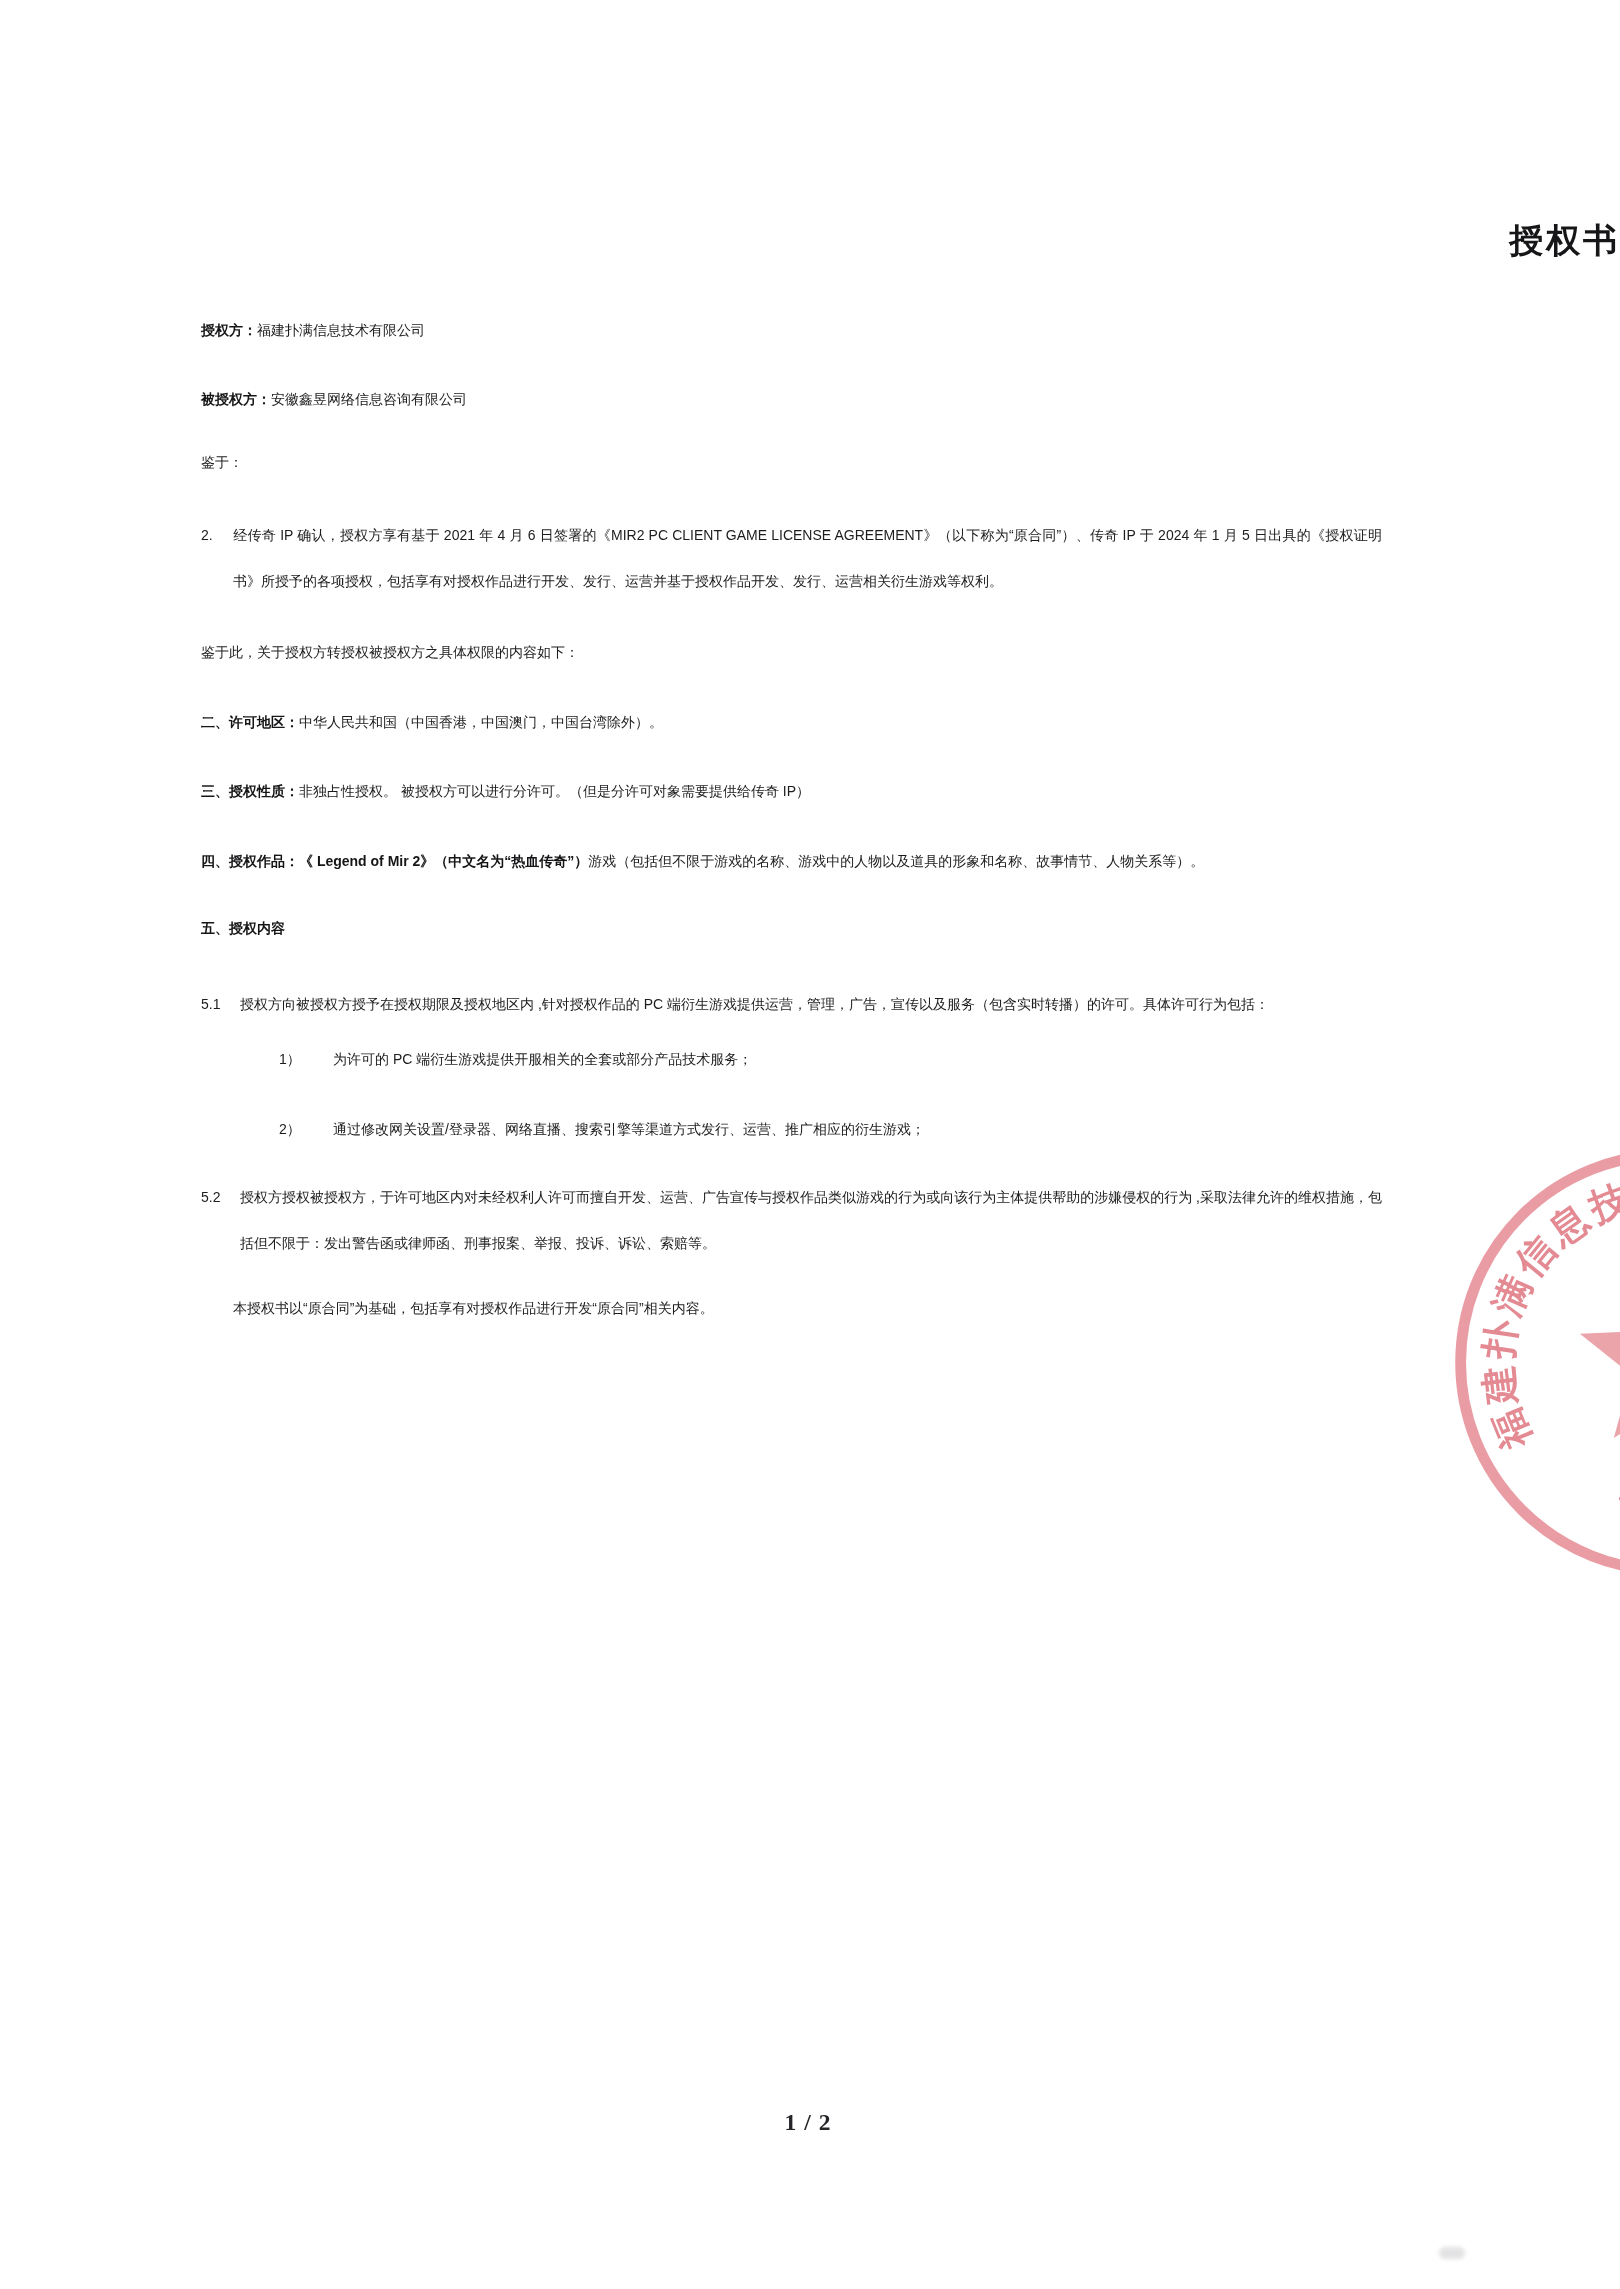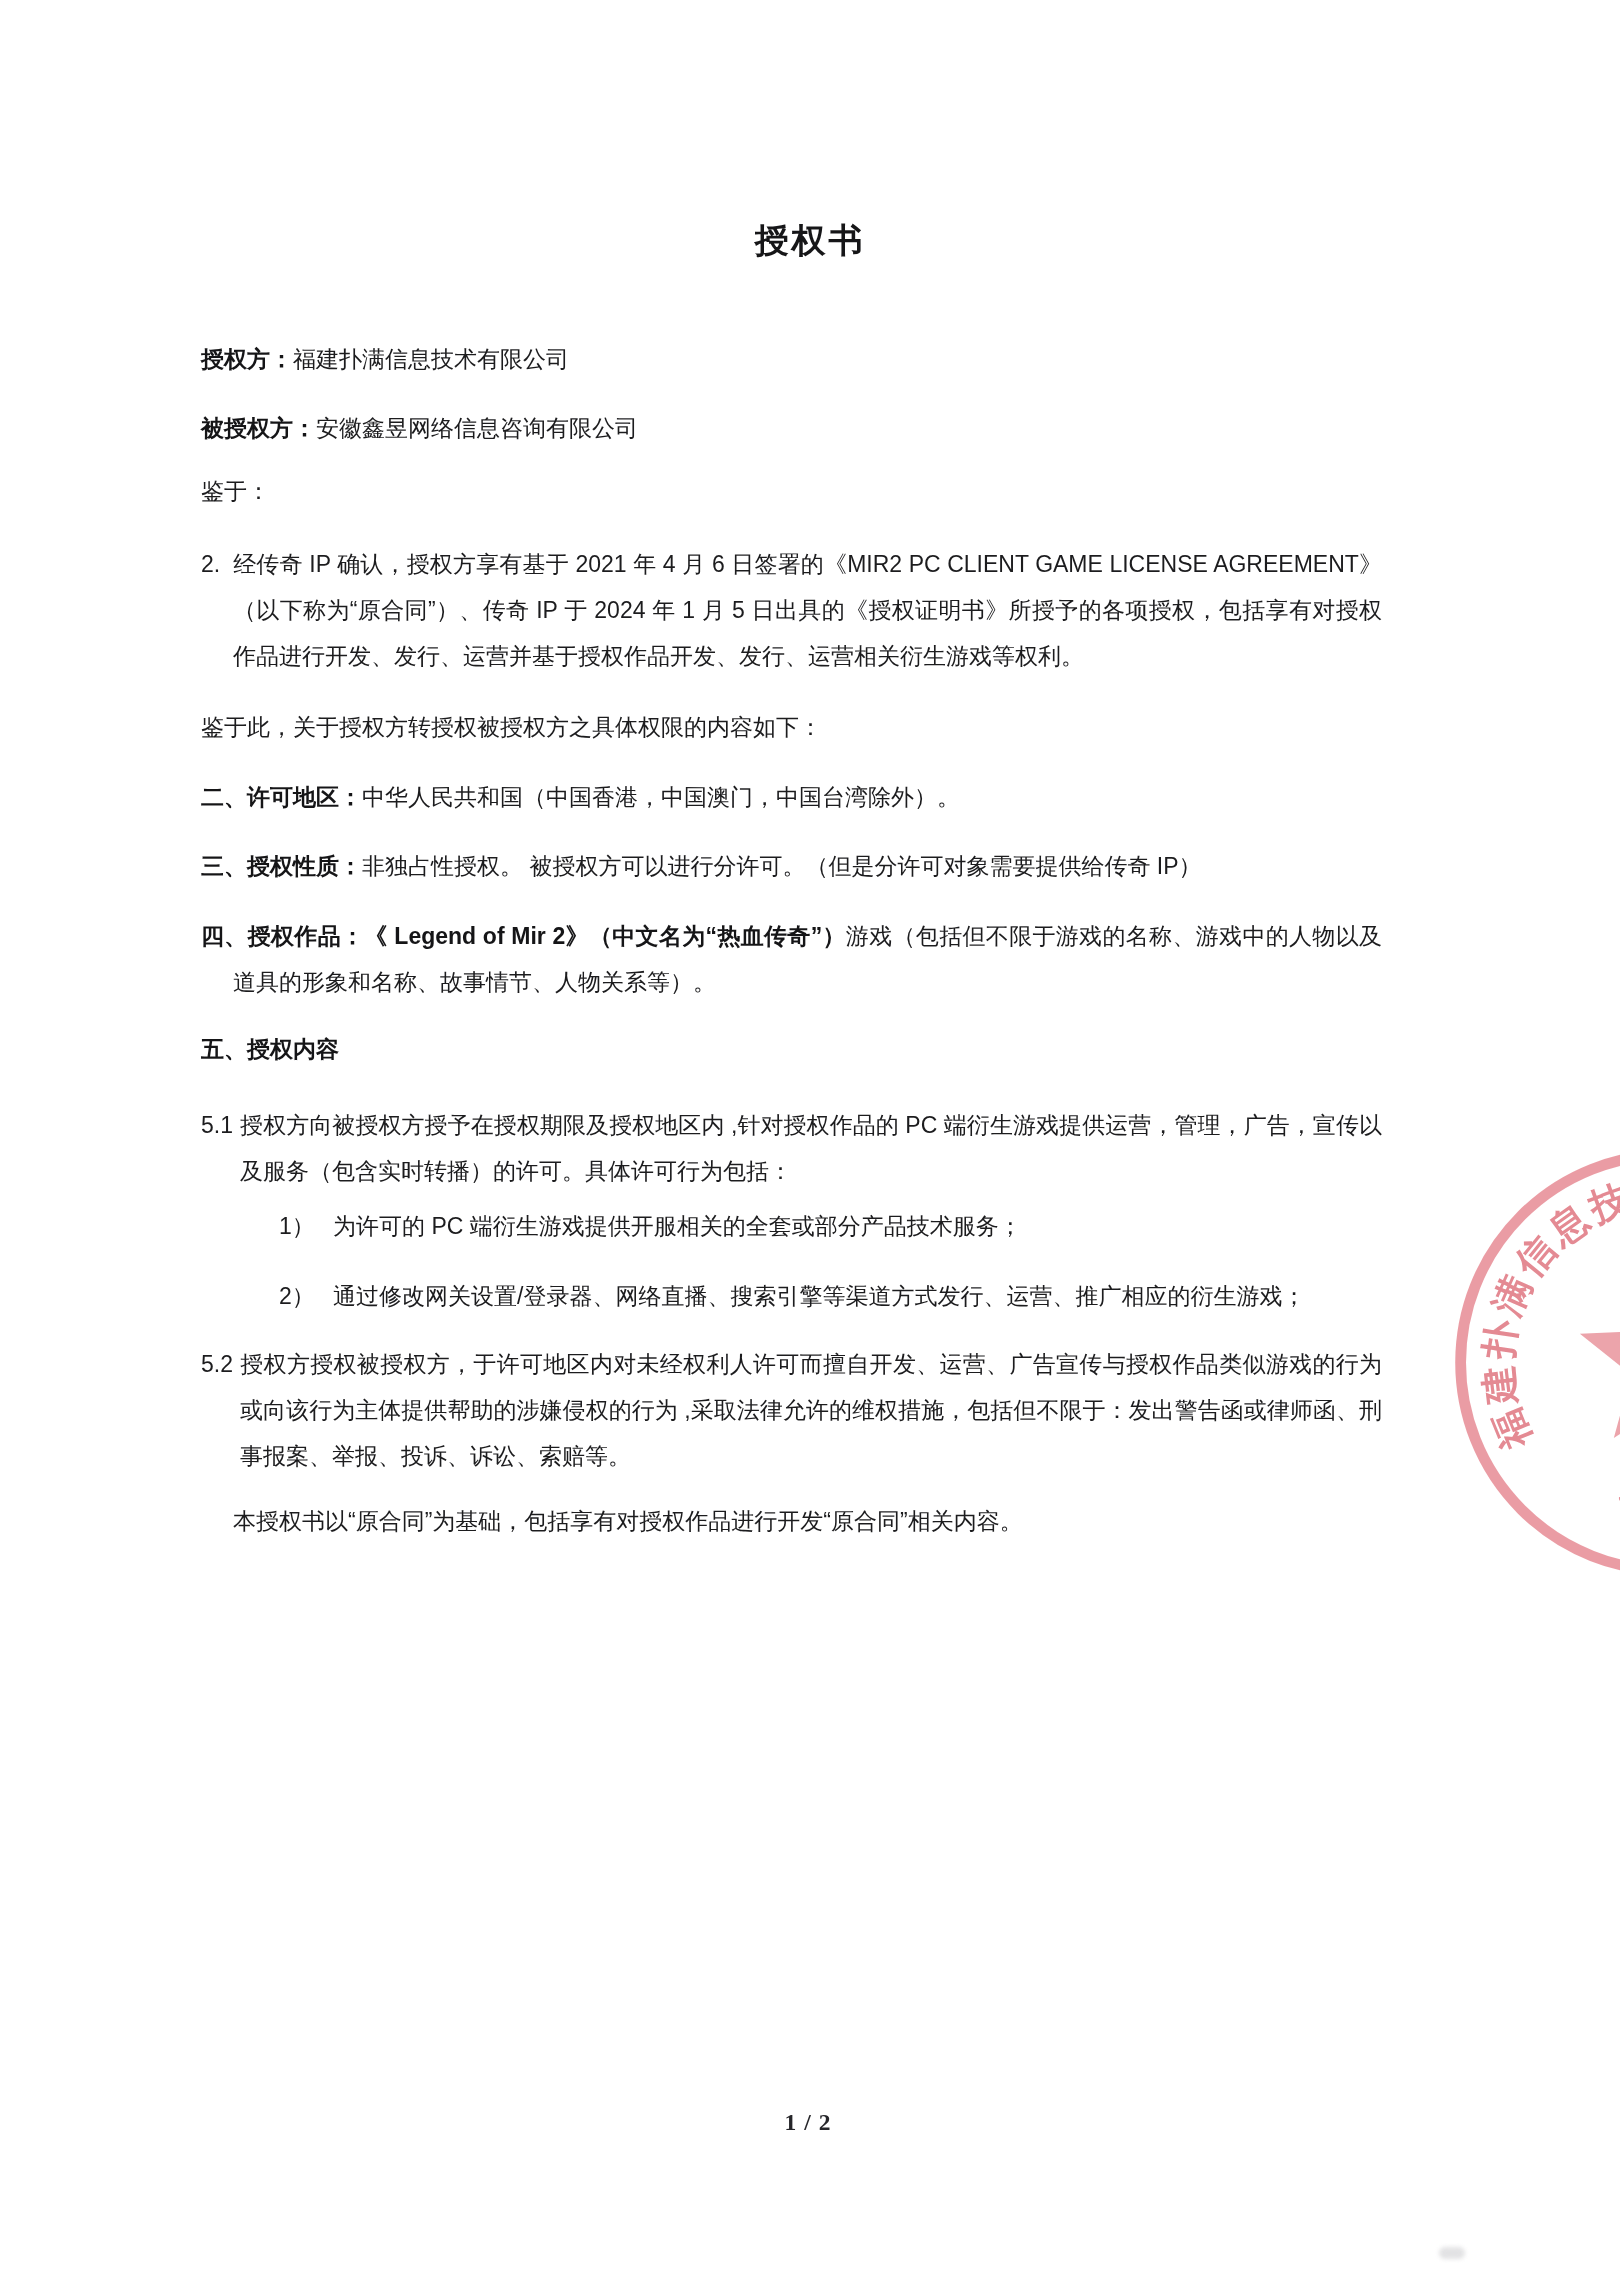--- a/index.html
+++ b/index.html
@@ -6,27 +6,27 @@
   .page{
     position:relative;
     width:1620px;height:2290px;
     background:#ffffff;
     overflow:hidden;
     font-family:"Liberation Sans","DejaVu Sans",sans-serif;
     color:#1c1c1e;
   }
   .doc-title{
     position:absolute;top:218px;left:0;width:100%;
-    text-align:center;
+    text-align:right;
     font-size:34px;font-weight:bold;letter-spacing:2.9px;
     margin:0;color:#161618;
   }
   .content{
-    position:absolute;left:201px;top:336px;width:1181px;
-    font-size:23px;line-height:46px;
+    position:absolute;left:201px;top:307px;width:1181px;
+    font-size:14px;line-height:46px;
     text-align:justify;
   }
   .content p{margin:0;}
   b{font-weight:bold;color:#151517;}
   
   .hang33{padding-left:32px;text-indent:-32px;}
   .hang40{padding-left:39px;text-indent:-39px;}
   .mk33{display:inline-block;width:32px;text-indent:0;}
   .mk40{display:inline-block;width:39px;text-indent:0;}
   .mk55{display:inline-block;width:54px;text-indent:0;}

